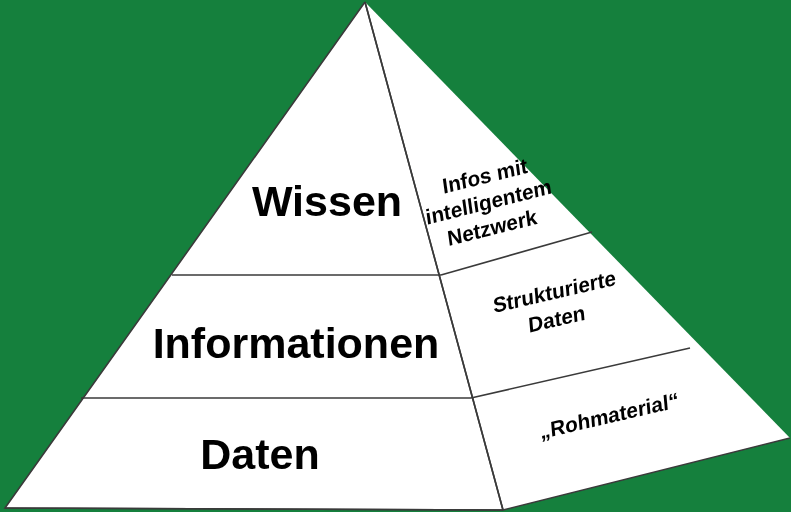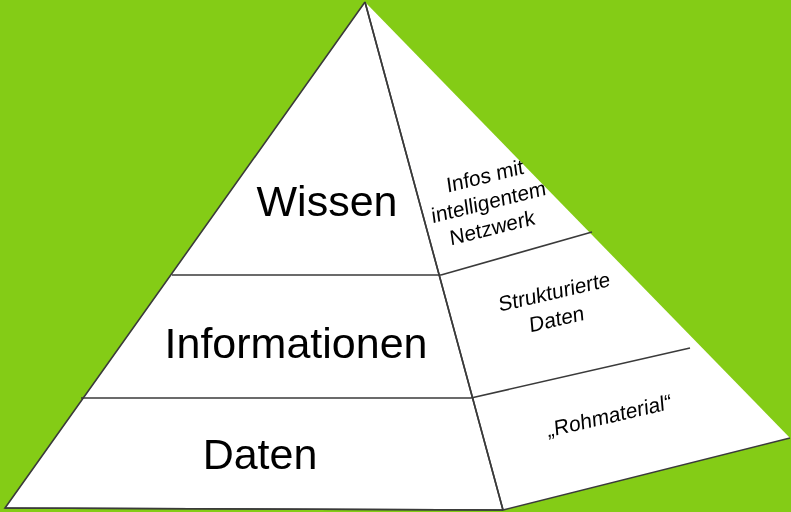--- a/index.html
+++ b/index.html
@@ -10,21 +10,22 @@
   body {
     width: 791px;
     height: 512px;
     overflow: hidden;
     font-family: "Liberation Sans", sans-serif;
   }
   #diagram-root {
     position: relative;
     width: 791px;
     height: 512px;
-    background: #84cc16;
+    background: #15803d;
+    font-weight: bold;
   }
   #pyramid-svg {
     position: absolute;
     top: 0;
     left: 0;
     width: 791px;
     height: 512px;
     display: block;
   }
   .face-poly {

